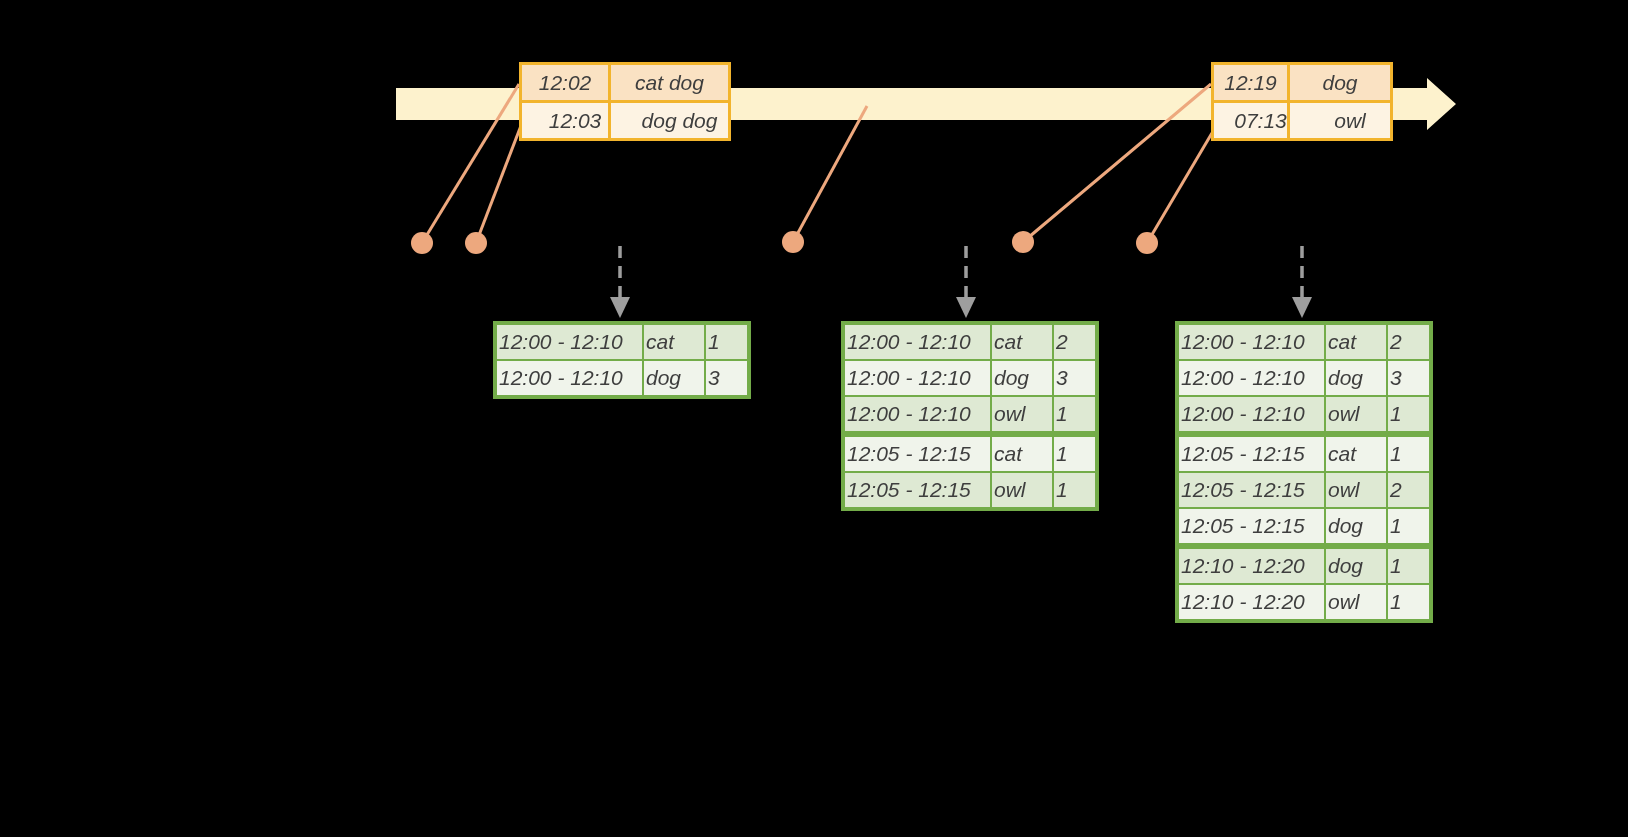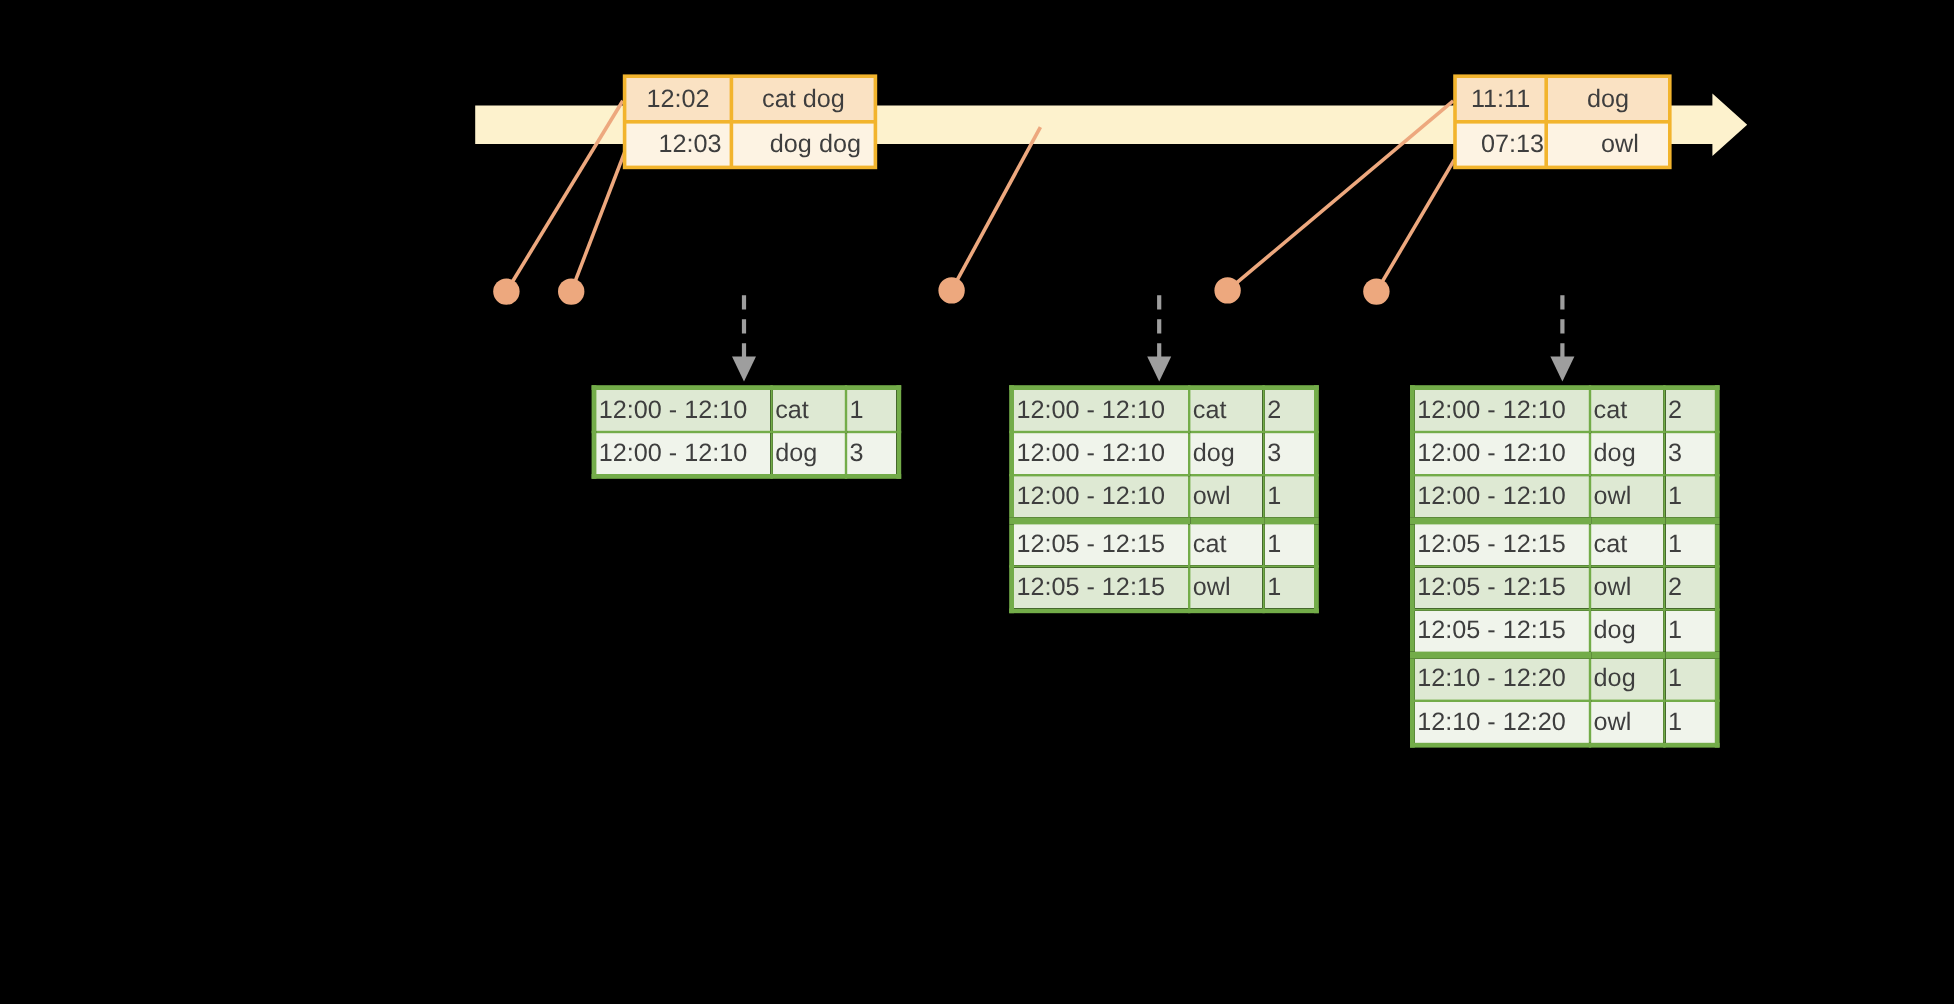--- a/index.html
+++ b/index.html
@@ -3,20 +3,21 @@
 <meta charset="utf-8">
 <style>
   html,body{margin:0;padding:0;background:#000;}
   .stage{
     position:relative;
     width:1628px;height:837px;
     background:var(--background,#000);
     overflow:hidden;
     font-family:"Liberation Sans", sans-serif;
     color:var(--text,#3e3e3e);
+    font-style:italic;
   }
   svg.overlay{position:absolute;left:0;top:0;}
 
   
   .tl-arrow{fill:var(--timeline-fill,#fdf2cd);}
   .connector{stroke:var(--connector,#eda87e);stroke-width:3;fill:none;}
   .event-dot{fill:var(--connector,#eda87e);}
   .trigger-line{stroke:var(--trigger-arrow,#9e9e9e);stroke-width:3.5;stroke-dasharray:12 8;fill:none;}
   .trigger-head{fill:var(--trigger-arrow,#9e9e9e);}
 
@@ -90,21 +91,21 @@
 
   <div class="etable" style="left:519px;top:62px;grid-template-columns:86px 117px;grid-auto-rows:35px">
       <div class="ecell row-dark">12:02</div>
       <div class="ecell row-dark">cat dog</div>
       <div class="ecell row-light">12:03</div>
       <div class="ecell row-light">dog dog</div>
     </div>
 
 
   <div class="etable" style="left:1211px;top:62px;grid-template-columns:73px 100px;grid-auto-rows:35px">
-      <div class="ecell row-dark">11:11</div>
+      <div class="ecell row-dark">12:19</div>
       <div class="ecell row-dark">dog</div>
       <div class="ecell row-light">07:13</div>
       <div class="ecell row-light">owl</div>
     </div>
 
   <table class="rtable" style="left:493px;top:321px">
     <colgroup>
         <col style="width:148px">
         <col style="width:62px">
         <col style="width:44px">

